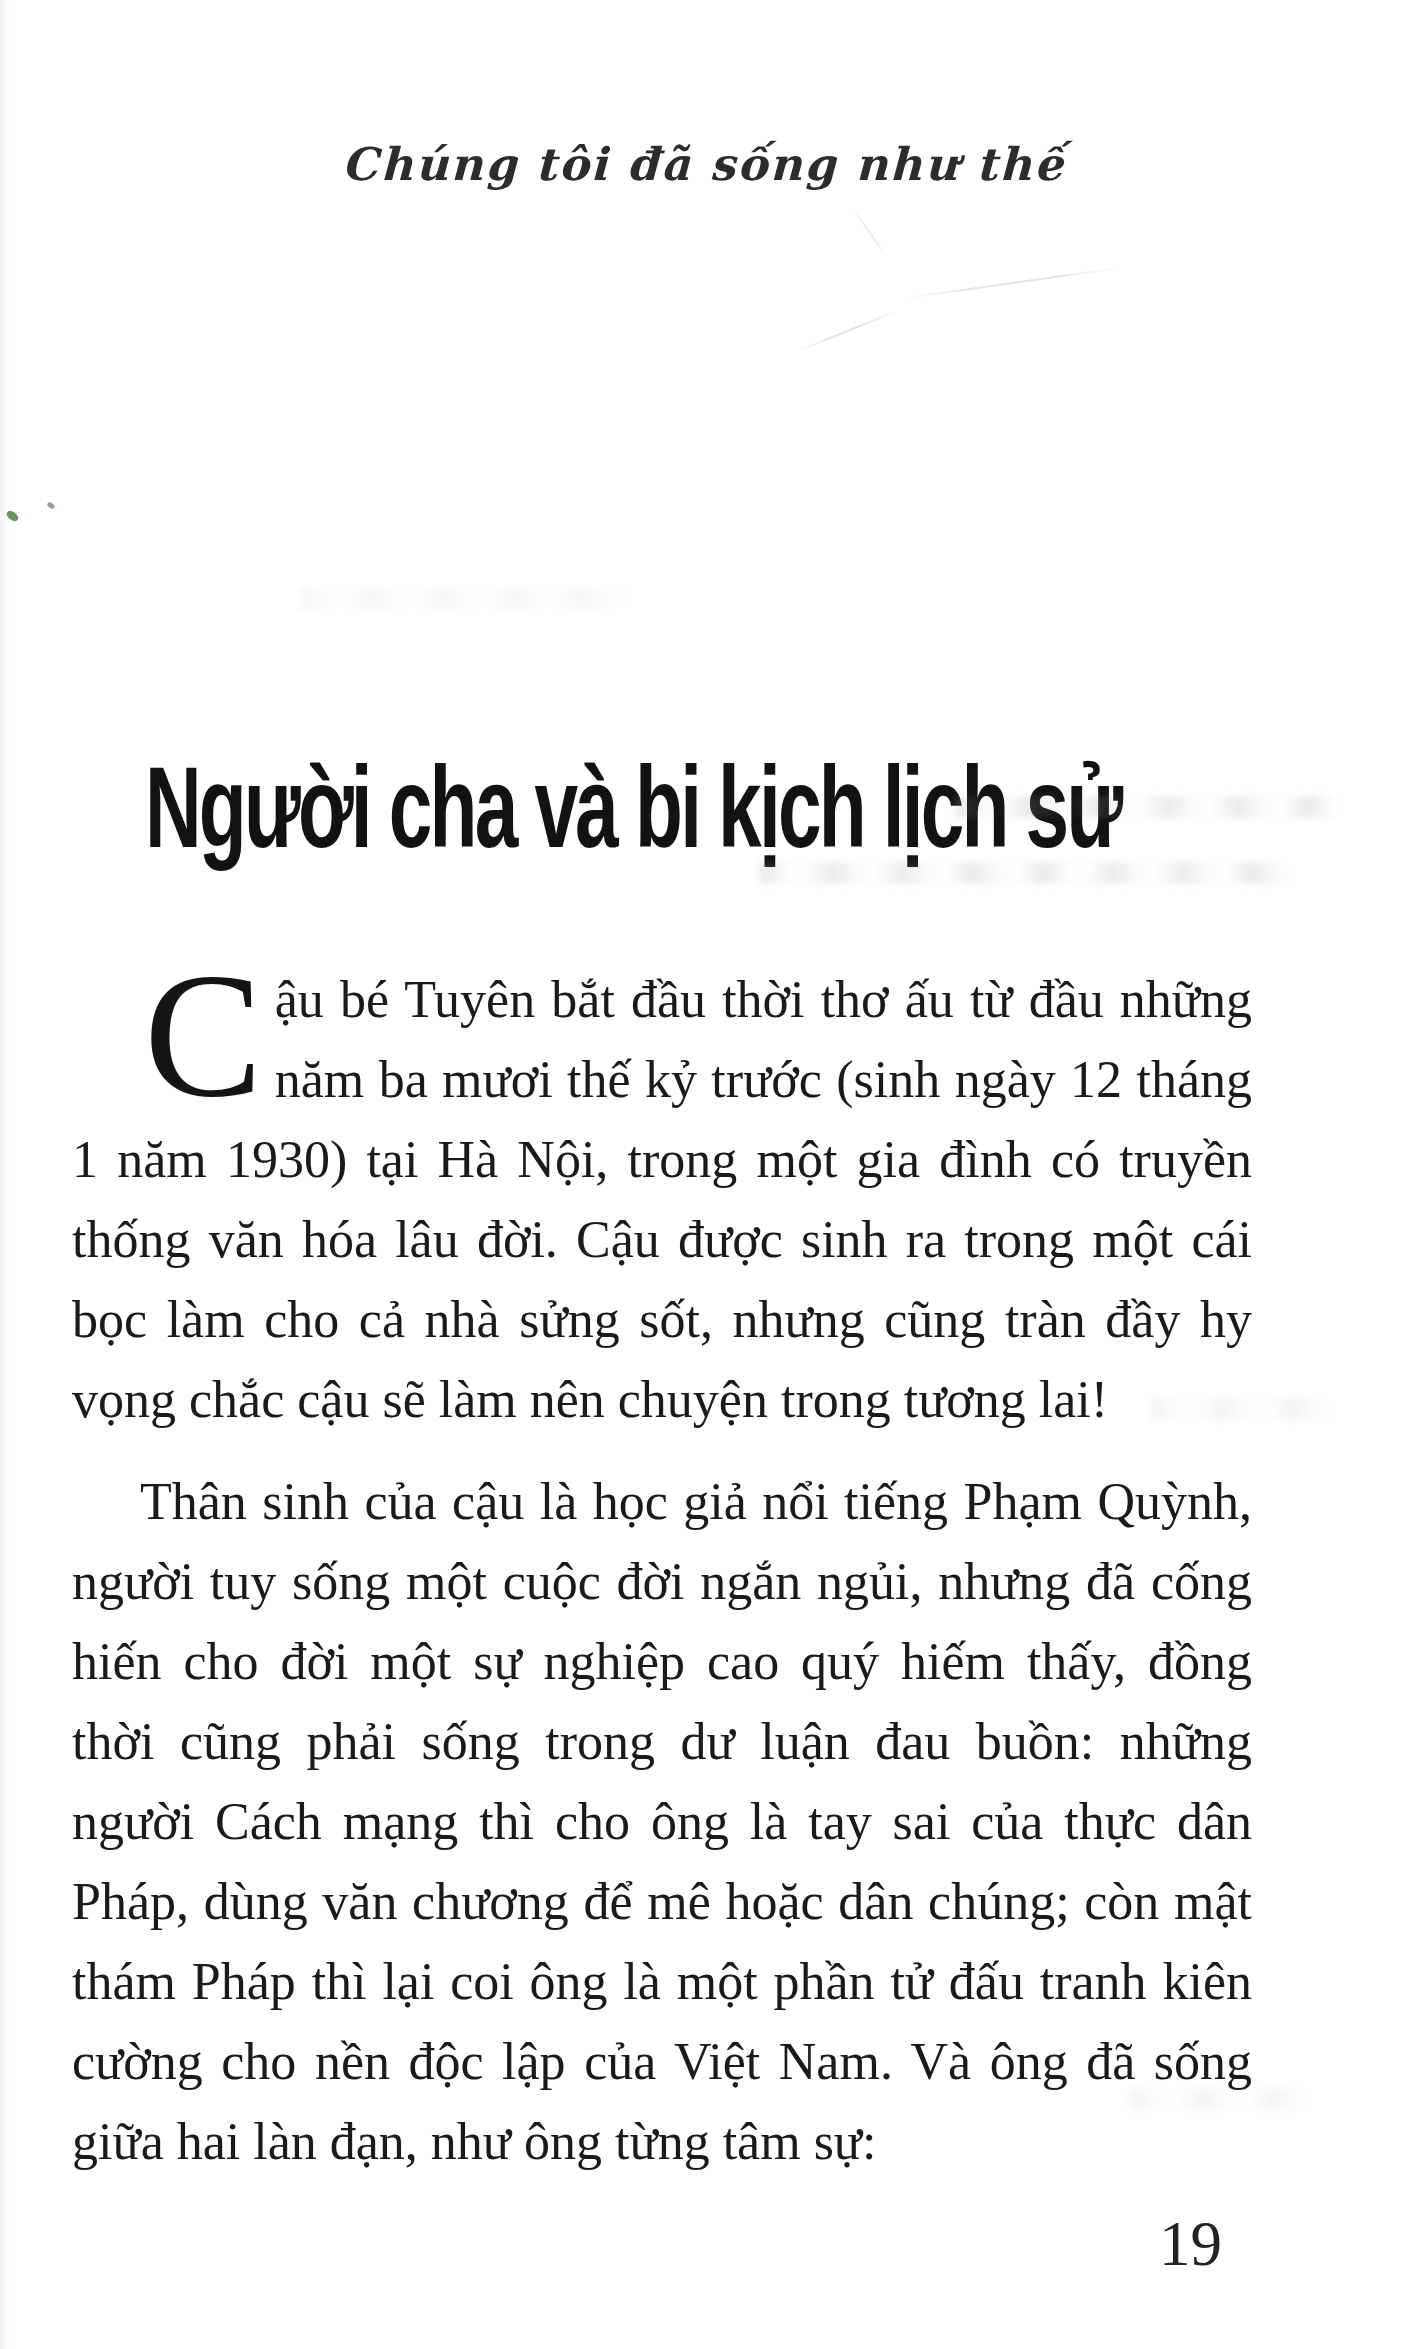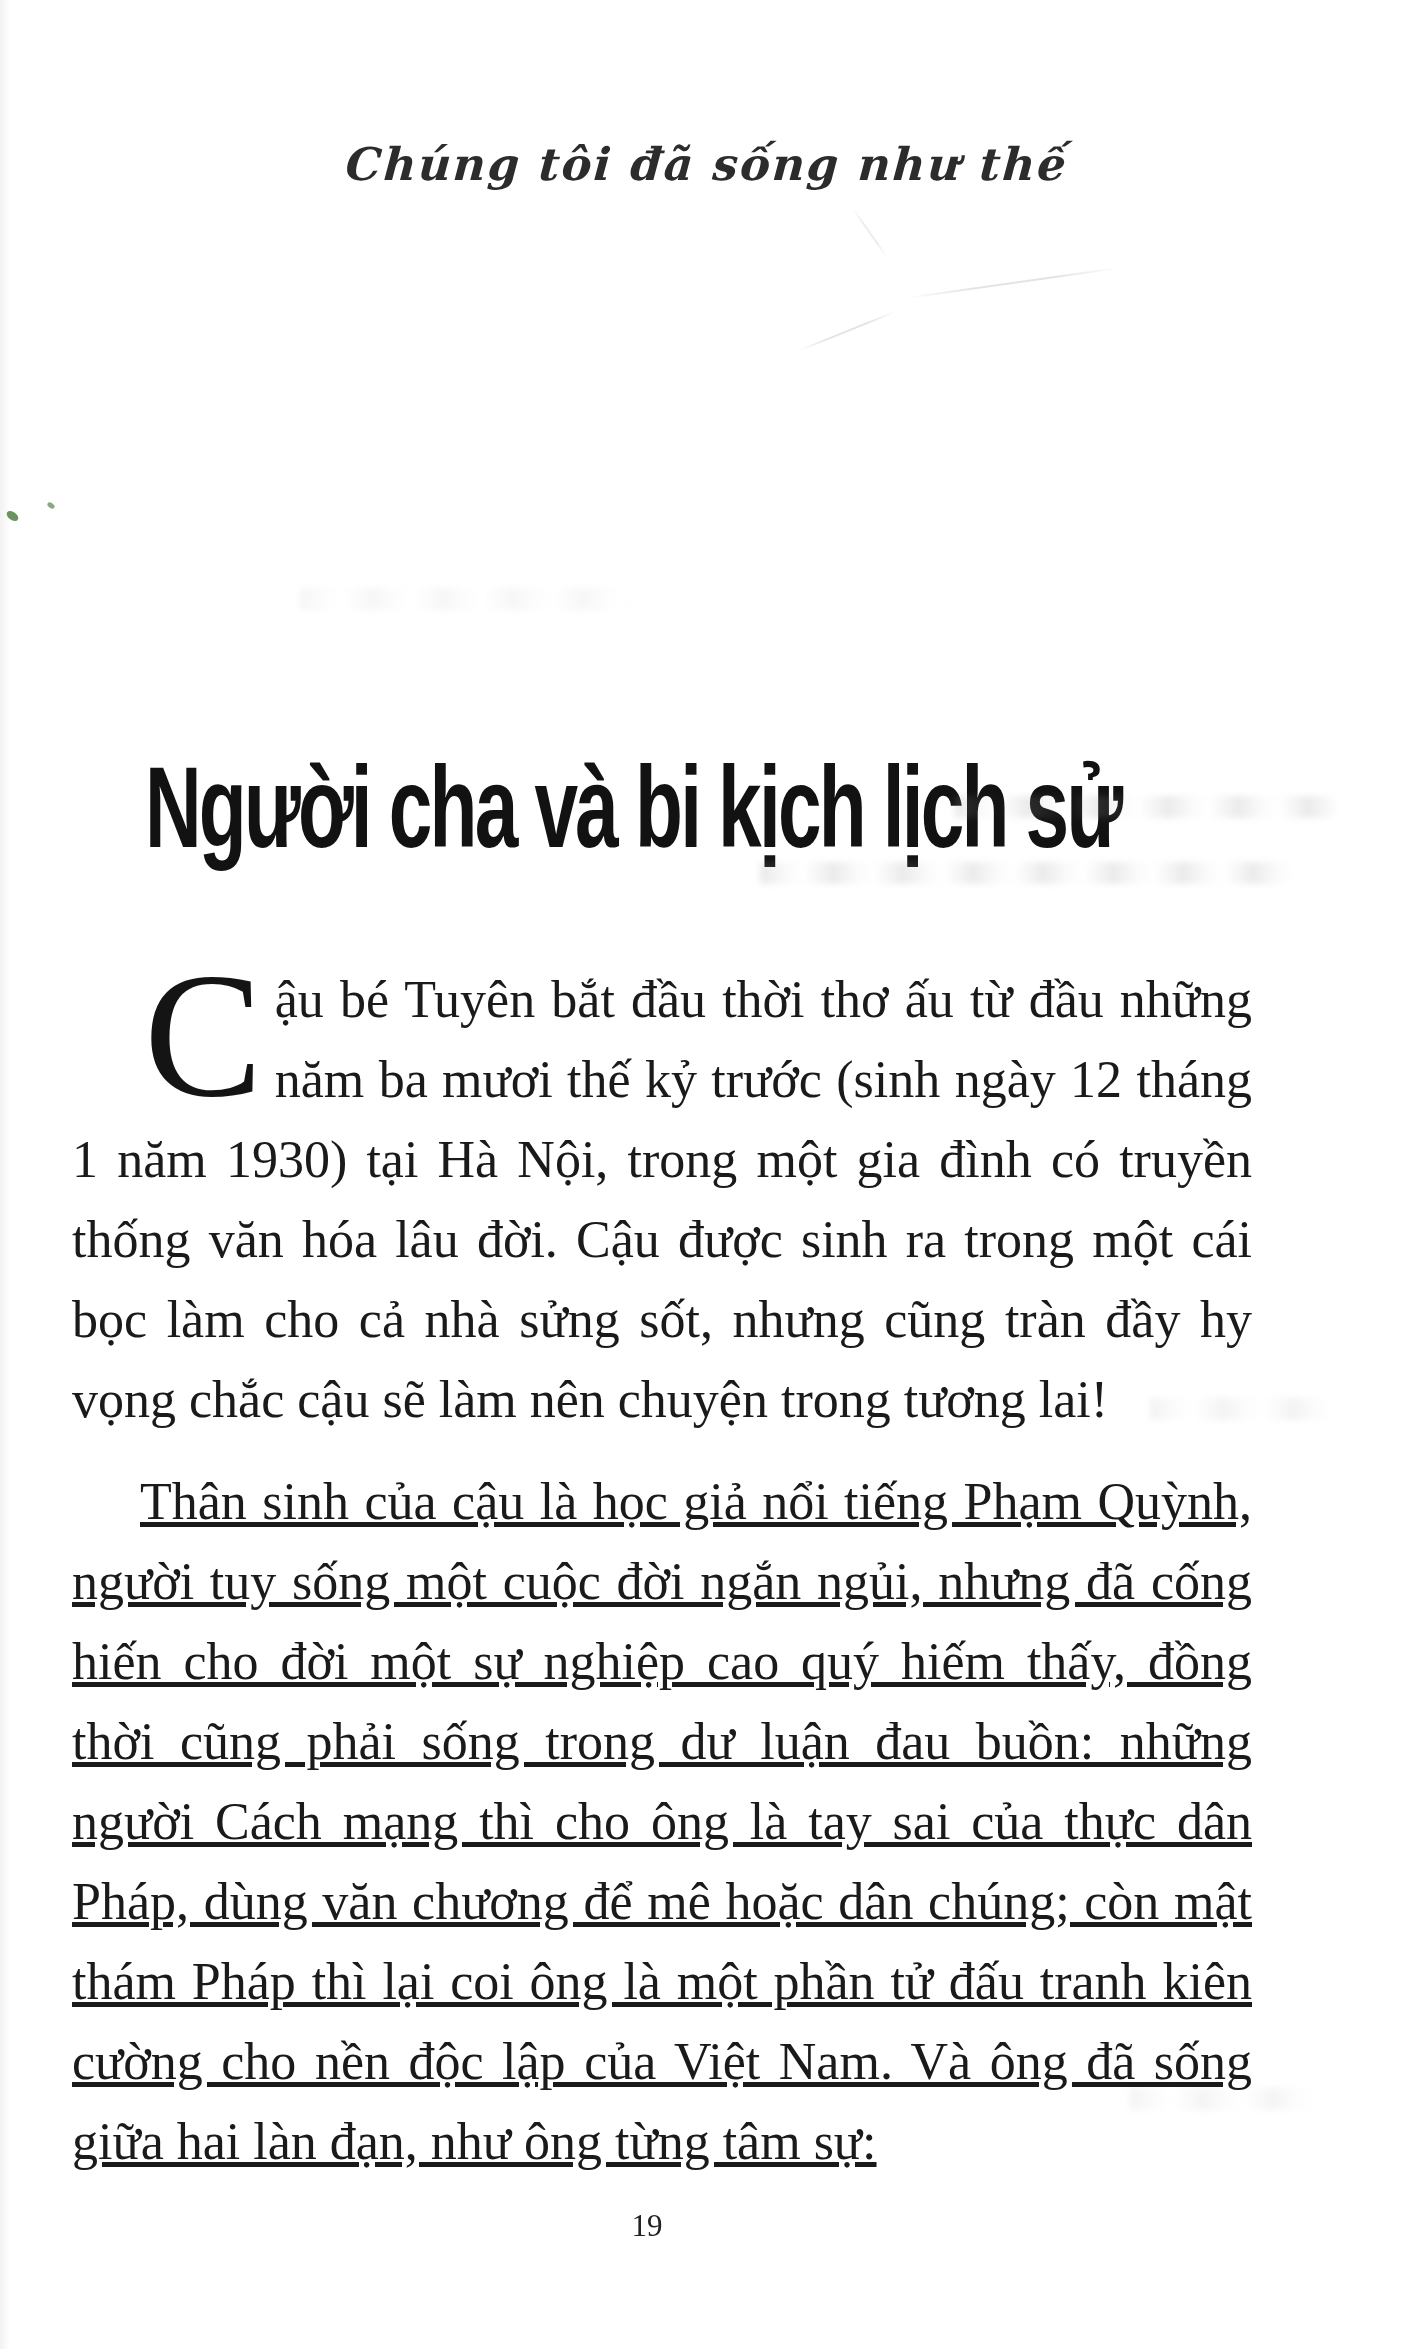--- a/index.html
+++ b/index.html
@@ -64,39 +64,38 @@
     text-align: justify;
     color: #1a1a1a;
   }
   .body-text p {
     margin: 0;
     padding: 0;
   }
   .body-text p.p2 {
     margin-top: 22px;
     text-indent: 68px;
-    text-decoration: underline;
   }
   .dropcap {
     float: left;
     font-size: 178px;
     line-height: 150px;
     height: 158px;
     margin-left: 72px;
     margin-right: 12px;
     font-family: "Liberation Serif", serif;
     color: #141414;
   }
   .page-number {
     position: absolute;
     left: 72px;
     top: 2208px;
     width: 1150px;
-    text-align: center;
-    font-size: 31px;
+    text-align: right;
+    font-size: 63px;
     color: #222;
   }
   
   .ghost {
     position: absolute;
     opacity: 0.38;
     filter: blur(3px);
     pointer-events: none;
   }
   .ghost-line {

